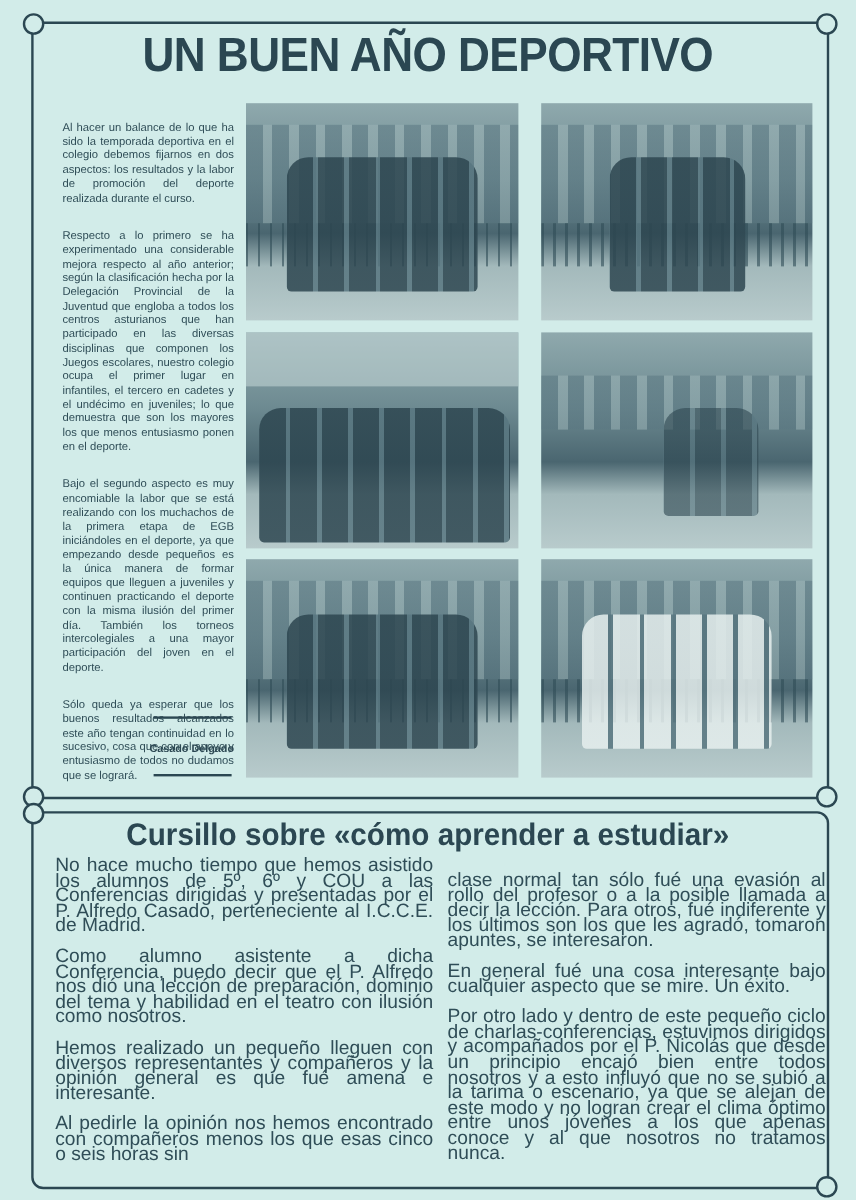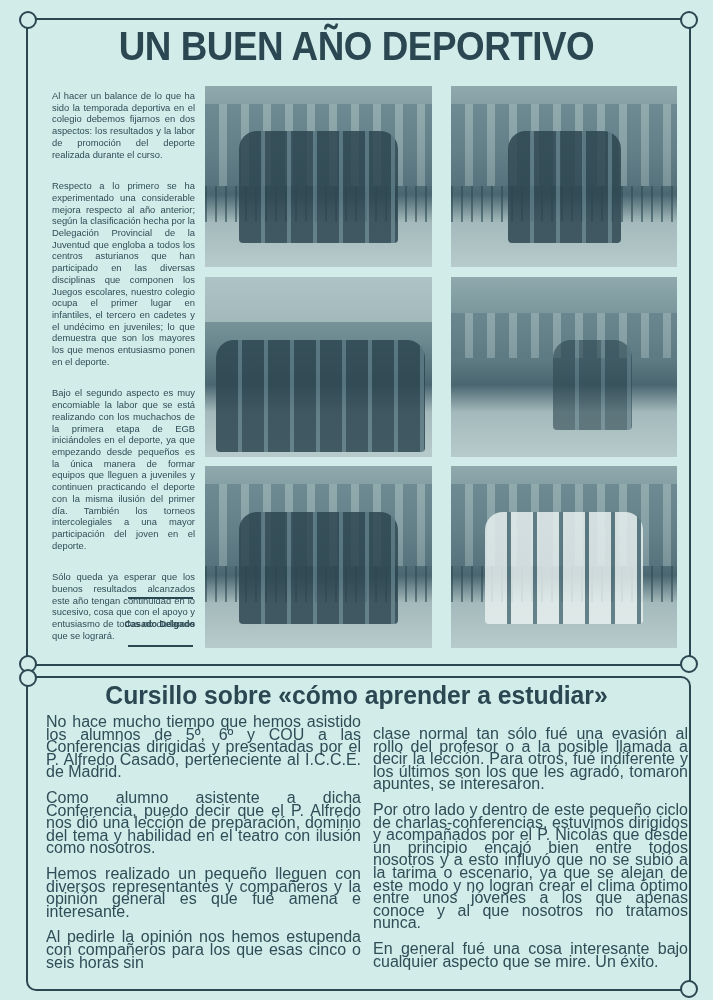--- a/index.html
+++ b/index.html
@@ -23,21 +23,21 @@
   }
   h2.title2 {
     position:absolute; left:0; width:713px; top:680px; margin:0;
     text-align:center; font-size:26px; font-weight:bold; color:#2b4752;
     transform:scaleX(0.95);
   }
   .col-left {
     position:absolute; left:52px; top:86px; width:143px;
     font-size:9.4px; line-height:11.7px; text-align:justify; color:#2f4d57;
   }
-  .col-left p { margin:4px 0 20px 0; }
+  .col-left p { margin:14px 0 20px 0; }
   .sig-line { position:absolute; left:128px; width:65px; height:2px; background:#2b4752; }
   .sig { position:absolute; left:110px; width:85px; top:619px; text-align:right;
     font-size:9px; font-weight:bold; color:#2b4752; }
   .photo {
     position:absolute; overflow:hidden;
     background:linear-gradient(180deg,#8fa9ad 0%,#6d8a91 35%,#4a6670 60%,#a3b9bb 75%,#b8cbcc 100%);
   }
   .photo .bld { position:absolute; left:0; right:0; top:10%; height:45%;
     background:repeating-linear-gradient(90deg,#5b7882 0 14px,#9ab2b5 14px 22px); opacity:.55; }
   .photo .fence { position:absolute; left:0; right:0; top:55%; height:20%;
@@ -103,19 +103,19 @@
 <div class="frame frame-bot"></div>
 <div class="notch" style="left:19px;top:669px"></div>
 <div class="notch" style="left:680px;top:980px"></div>
 
 <h2 class="title2">Cursillo sobre «cómo aprender a estudiar»</h2>
 
 <div class="body2 b2-left">
   <p>No hace mucho tiempo que hemos asistido los alumnos de 5º, 6º y COU a las Conferencias dirigidas y presentadas por el P. Alfredo Casado, perteneciente al I.C.C.E. de Madrid.</p>
   <p>Como alumno asistente a dicha Conferencia, puedo decir que el P. Alfredo nos dió una lección de preparación, dominio del tema y habilidad en el teatro con ilusión como nosotros.</p>
   <p>Hemos realizado un pequeño lleguen con diversos representantes y compañeros y la opinión general es que fué amena e interesante.</p>
-  <p>Al pedirle la opinión nos hemos estupenda con compañeros para los que esas cinco o seis horas sin</p>
+  <p>Al pedirle la opinión nos hemos encontrado con compañeros menos los que esas cinco o seis horas sin</p>
 </div>
 <div class="body2 b2-right">
   <p>clase normal tan sólo fué una evasión al rollo del profesor o a la posible llamada a decir la lección. Para otros, fué indiferente y los últimos son los que les agradó, tomaron apuntes, se interesaron.</p>
+  <p>En general fué una cosa interesante bajo cualquier aspecto que se mire. Un éxito.</p>
   <p>Por otro lado y dentro de este pequeño ciclo de charlas-conferencias, estuvimos dirigidos y acompañados por el P. Nicolás que desde un principio encajó bien entre todos nosotros y a esto influyó que no se subió a la tarima o escenario, ya que se alejan de este modo y no logran crear el clima óptimo entre unos jóvenes a los que apenas conoce y al que nosotros no tratamos nunca.</p>
-  <p>En general fué una cosa interesante bajo cualquier aspecto que se mire. Un éxito.</p>
 </div>
 
 </body></html>

